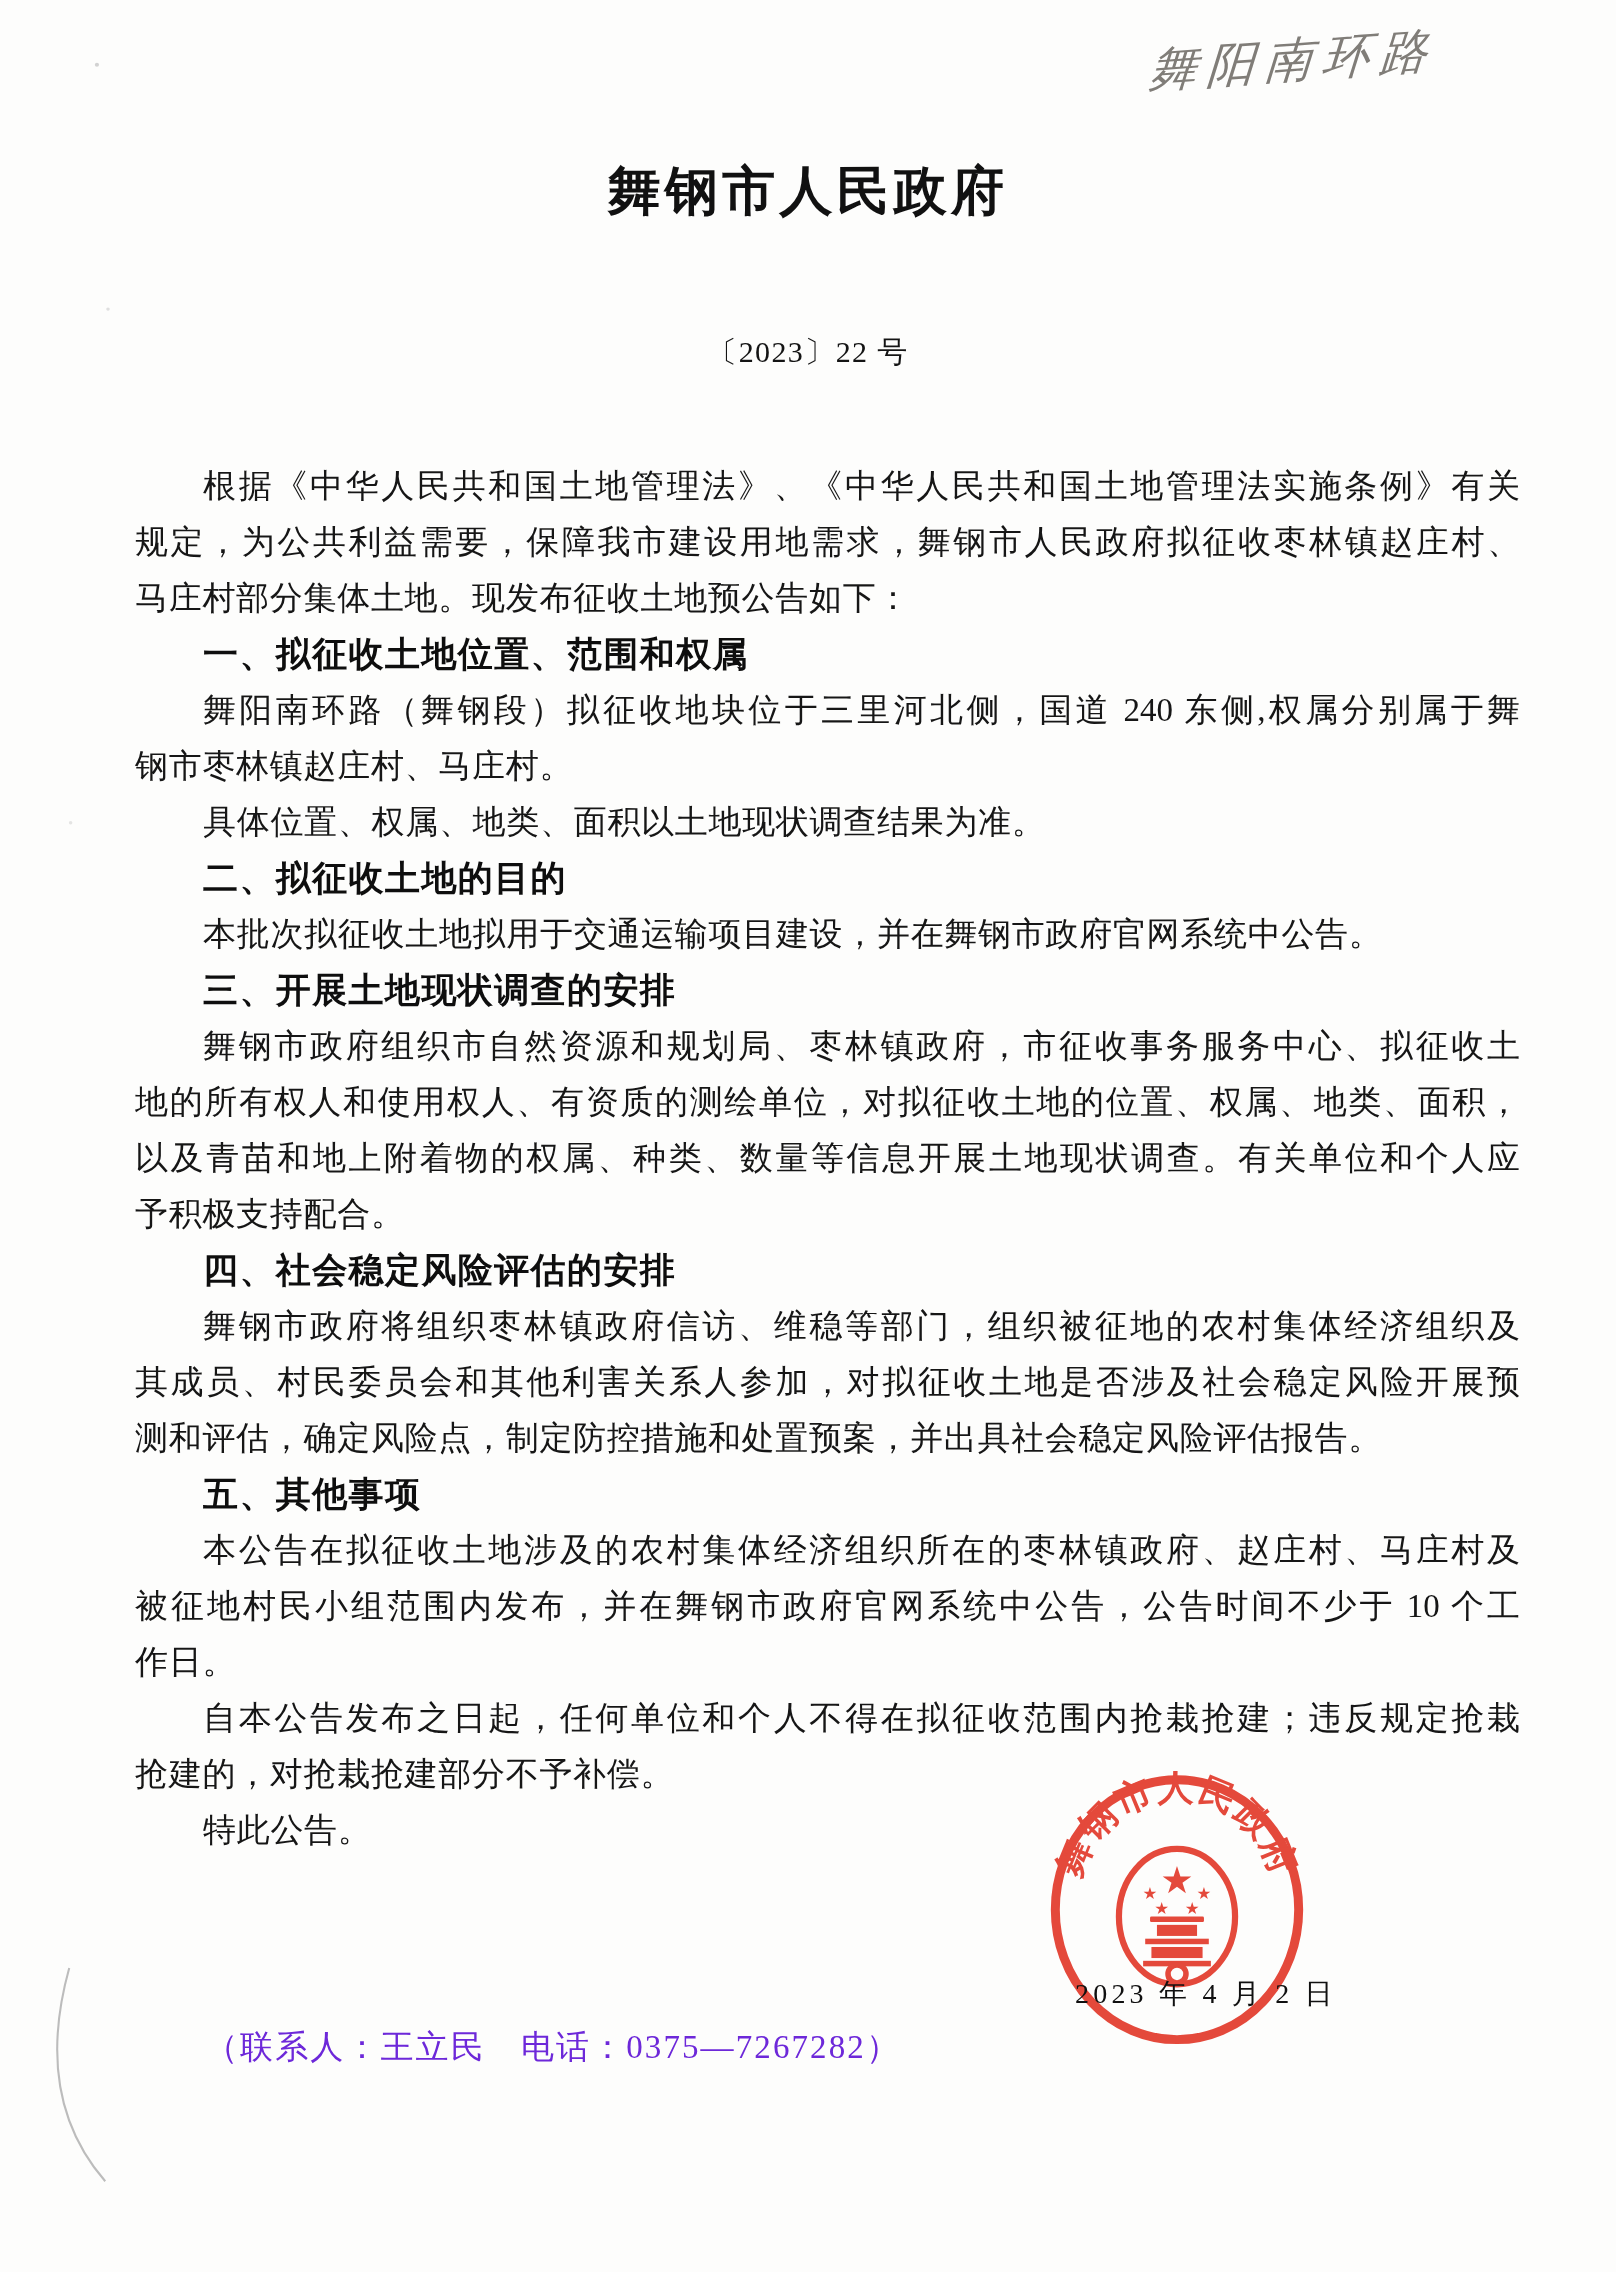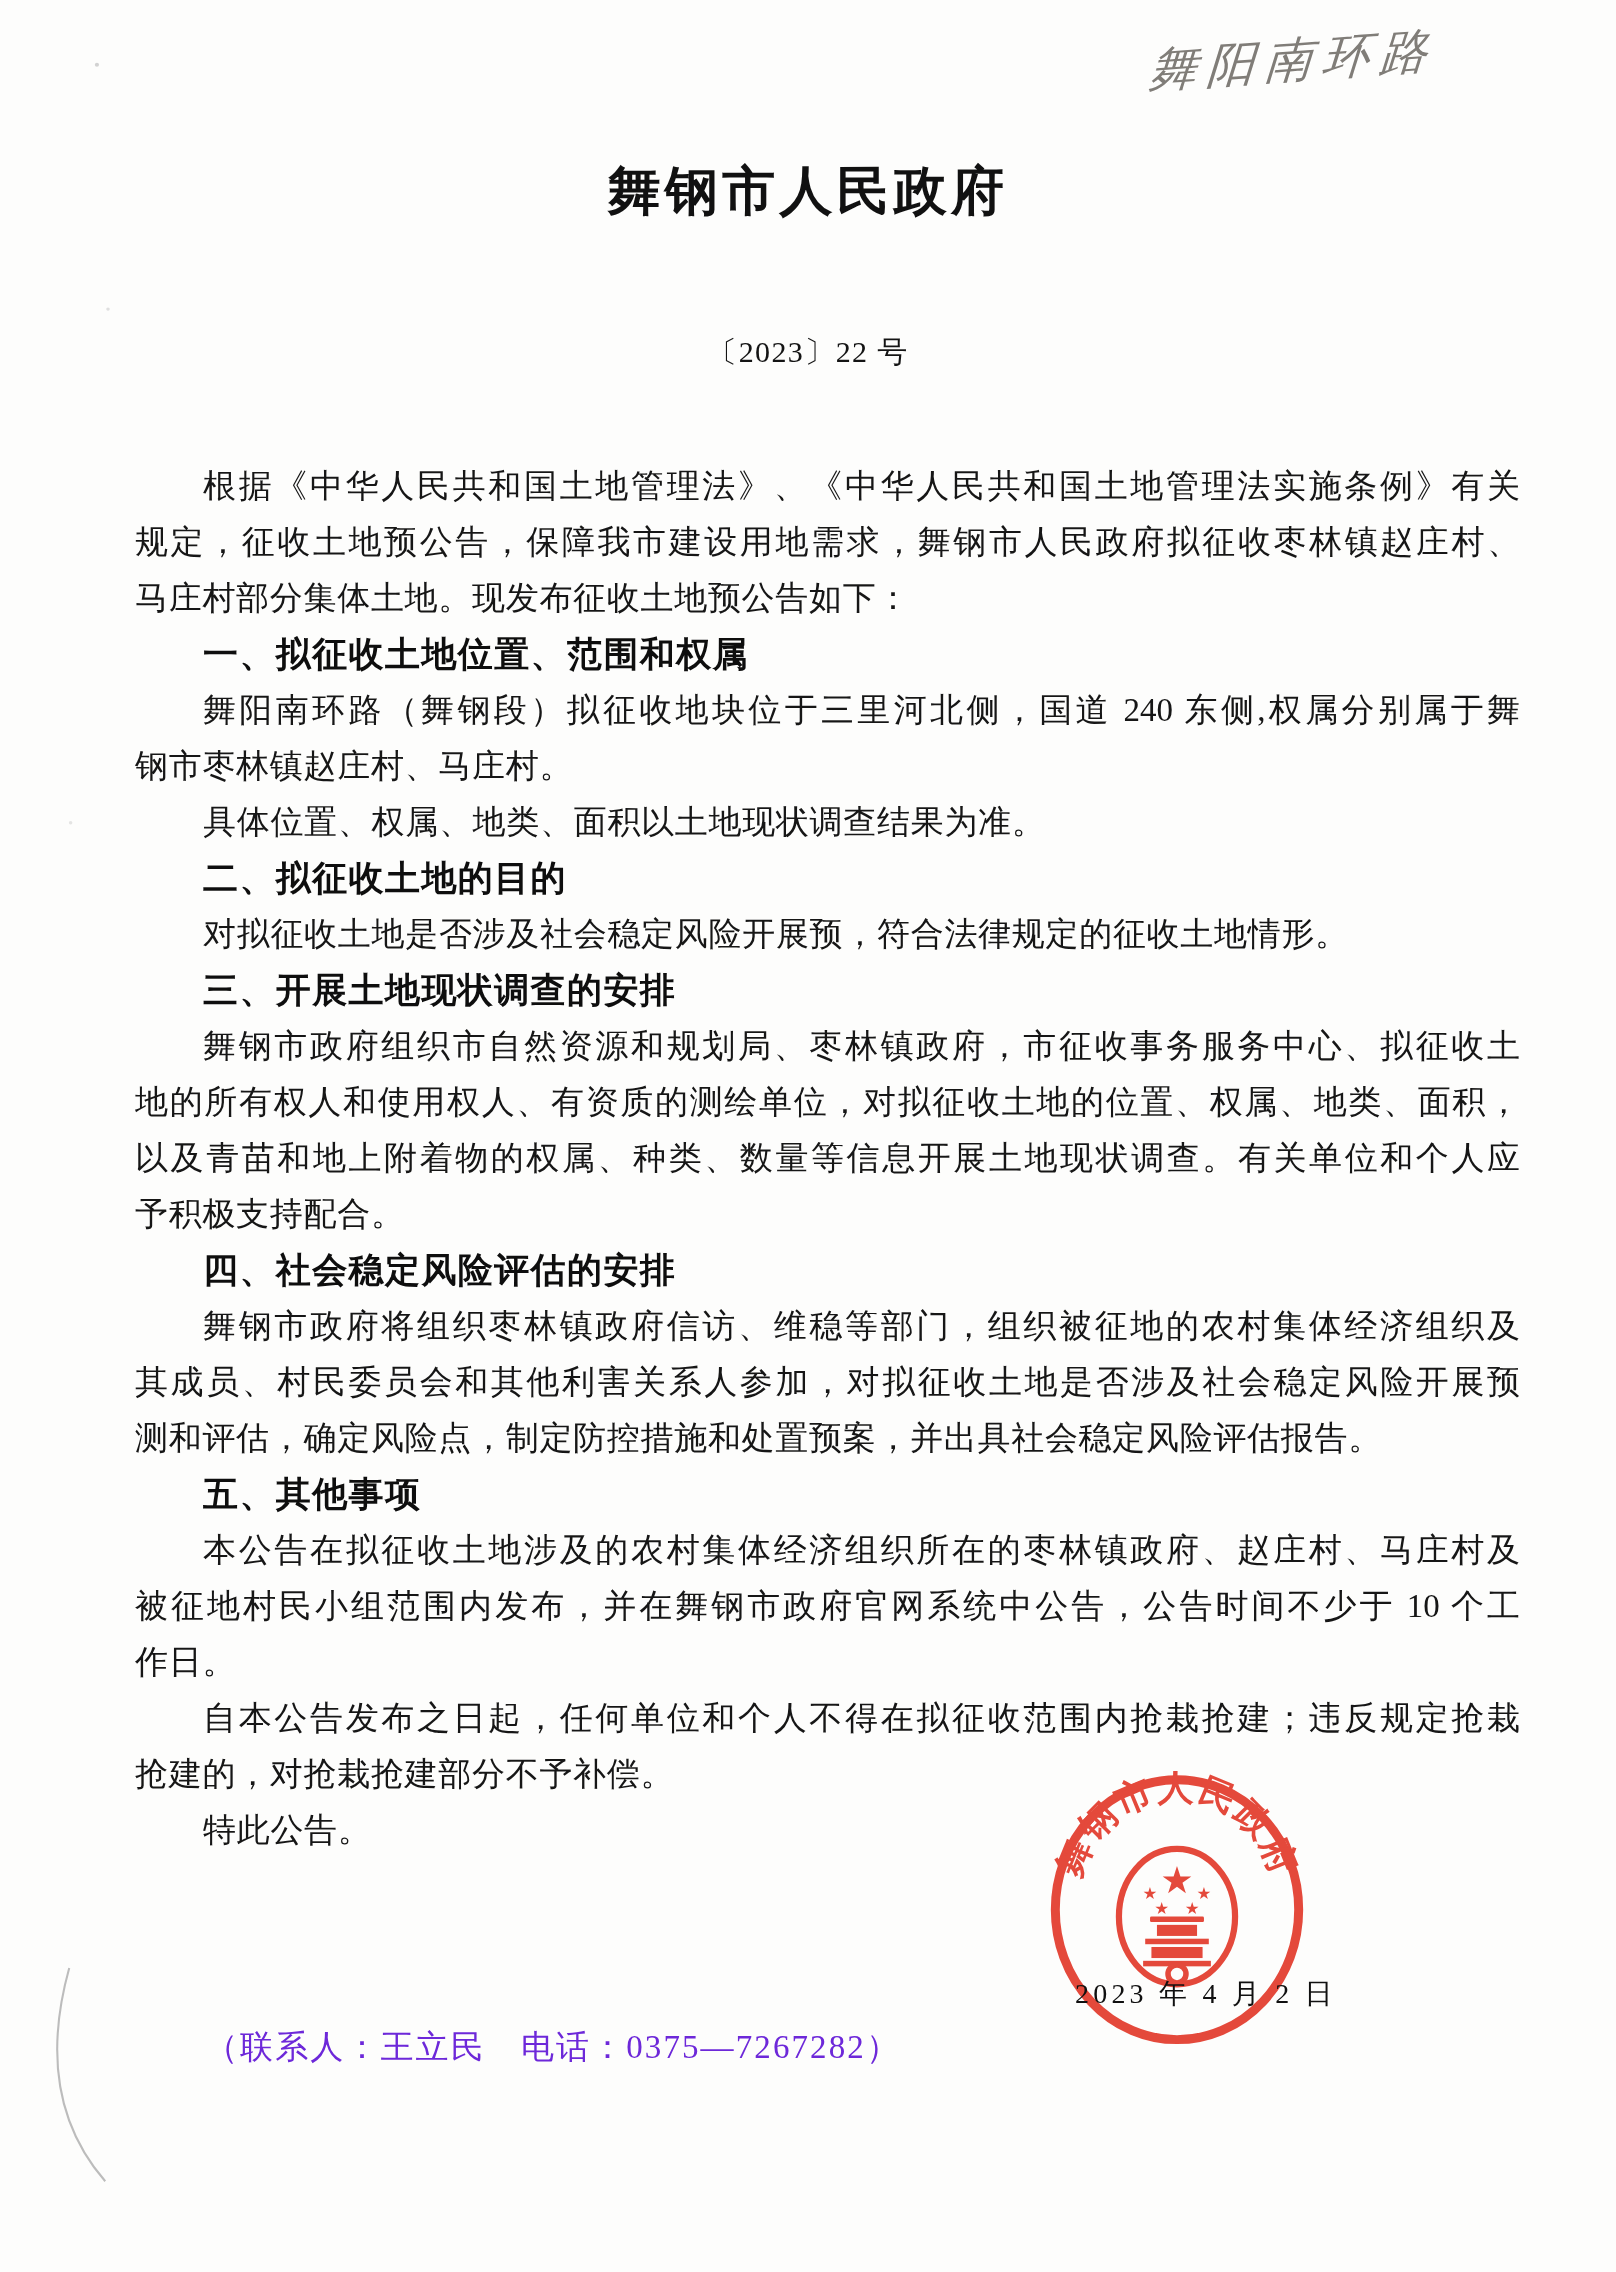--- a/index.html
+++ b/index.html
@@ -61,28 +61,28 @@
 
 <div class="page">
 
   <div class="handwriting">舞阳南环路</div>
 
   <div class="title-org">舞钢市人民政府</div>
   <div class="doc-number">〔2023〕22 号</div>
 
   <div class="body-text" id="body-lines">
       <div class="line indent fill">根据《中华人民共和国土地管理法》、《中华人民共和国土地管理法实施条例》有关</div>
-      <div class="line fill">规定，征收土地预公告，保障我市建设用地需求，舞钢市人民政府拟征收枣林镇赵庄村、</div>
+      <div class="line fill">规定，为公共利益需要，保障我市建设用地需求，舞钢市人民政府拟征收枣林镇赵庄村、</div>
       <div class="line">马庄村部分集体土地。现发布征收土地预公告如下：</div>
       <div class="line heading indent">一、拟征收土地位置、范围和权属</div>
       <div class="line indent fill">舞阳南环路（舞钢段）拟征收地块位于三里河北侧，国道 240 东侧,权属分别属于舞</div>
       <div class="line">钢市枣林镇赵庄村、马庄村。</div>
       <div class="line indent">具体位置、权属、地类、面积以土地现状调查结果为准。</div>
       <div class="line heading indent">二、拟征收土地的目的</div>
-      <div class="line indent">对拟征收土地是否涉及社会稳定风险开展预，符合法律规定的征收土地情形。</div>
+      <div class="line indent">本批次拟征收土地拟用于交通运输项目建设，并在舞钢市政府官网系统中公告。</div>
       <div class="line heading indent">三、开展土地现状调查的安排</div>
       <div class="line indent fill">舞钢市政府组织市自然资源和规划局、枣林镇政府，市征收事务服务中心、拟征收土</div>
       <div class="line fill">地的所有权人和使用权人、有资质的测绘单位，对拟征收土地的位置、权属、地类、面积，</div>
       <div class="line fill">以及青苗和地上附着物的权属、种类、数量等信息开展土地现状调查。有关单位和个人应</div>
       <div class="line">予积极支持配合。</div>
       <div class="line heading indent">四、社会稳定风险评估的安排</div>
       <div class="line indent fill">舞钢市政府将组织枣林镇政府信访、维稳等部门，组织被征地的农村集体经济组织及</div>
       <div class="line fill">其成员、村民委员会和其他利害关系人参加，对拟征收土地是否涉及社会稳定风险开展预</div>
       <div class="line">测和评估，确定风险点，制定防控措施和处置预案，并出具社会稳定风险评估报告。</div>
       <div class="line heading indent">五、其他事项</div>

